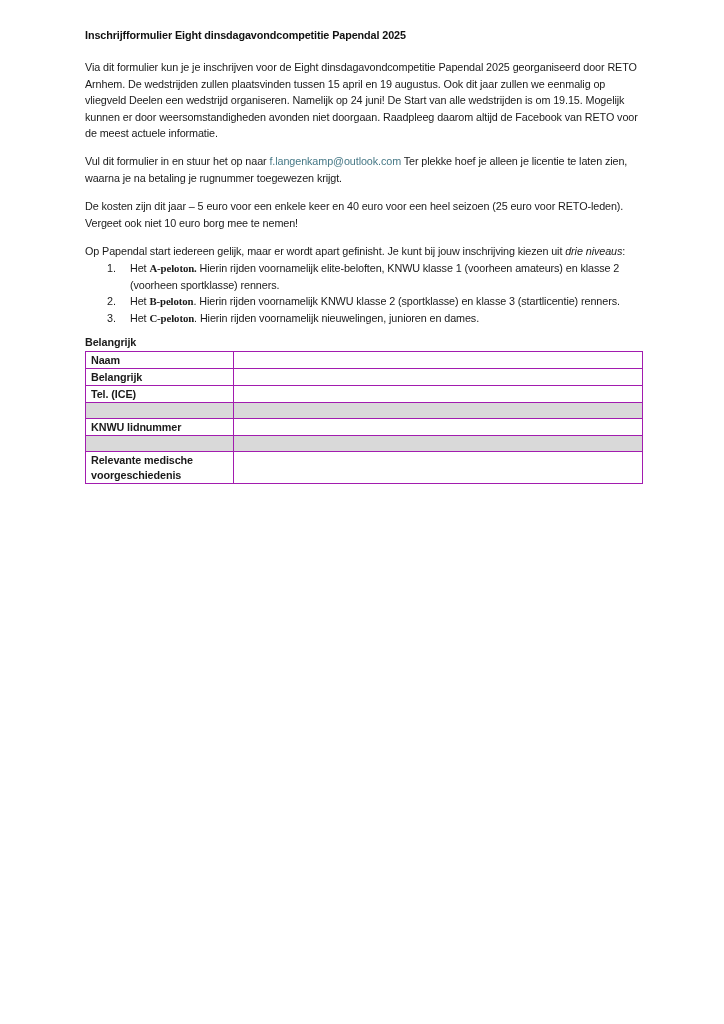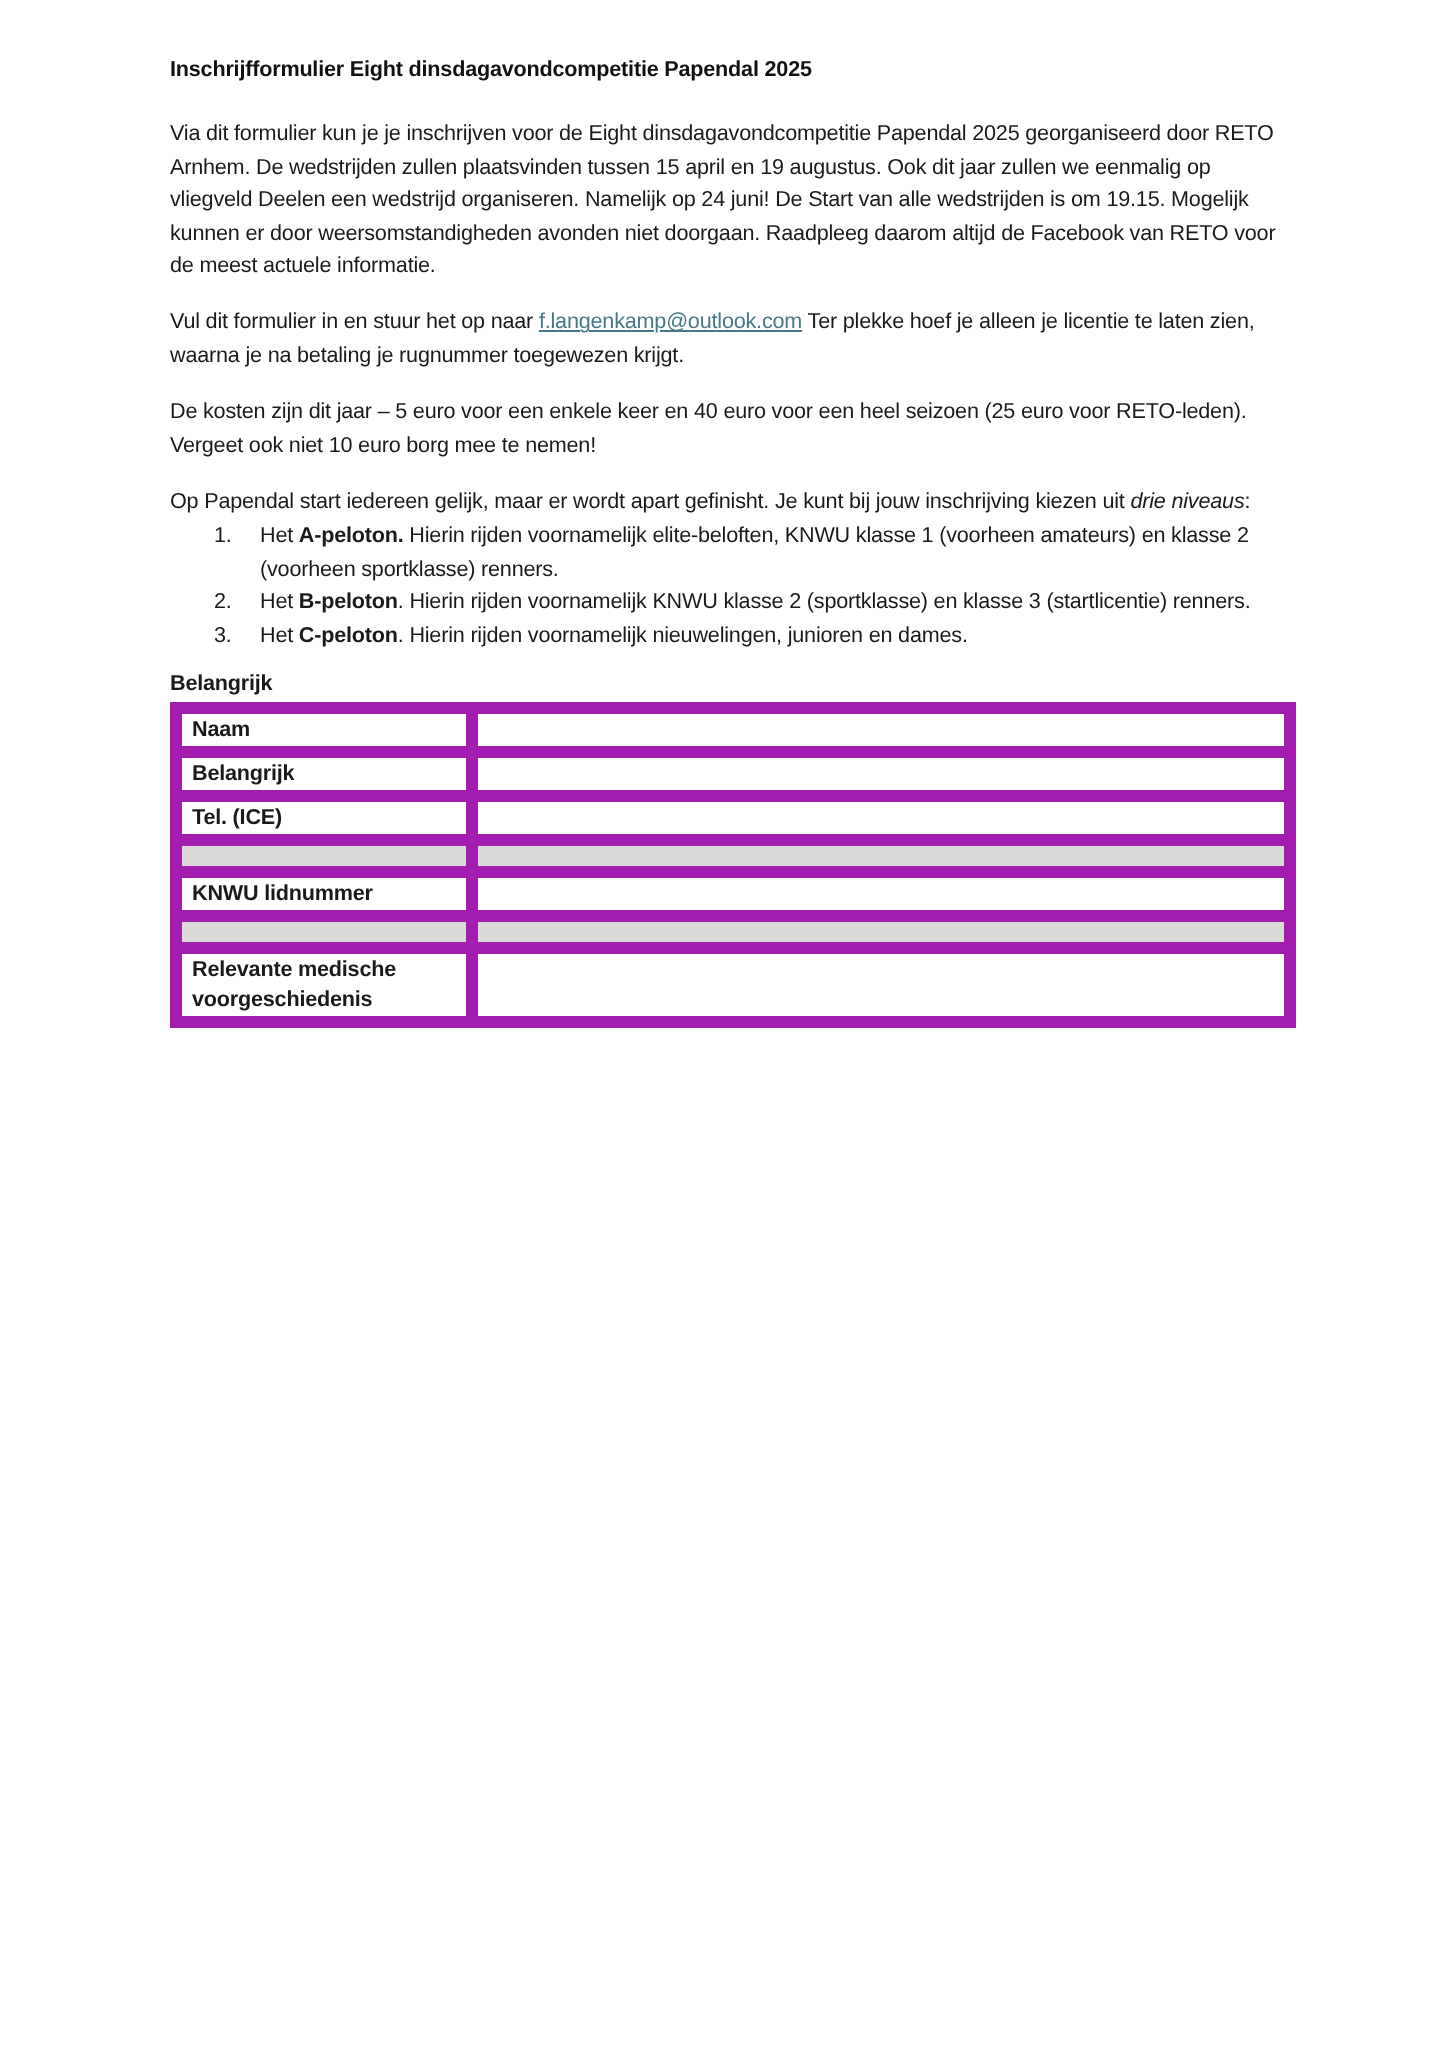--- a/index.html
+++ b/index.html
@@ -26,25 +26,24 @@
   .title {
     font-size: 10.8px;
     font-weight: bold;
     color: #111111;
     margin: 0 0 16px 0;
   }
   p { margin: 0 0 12px 0; }
   p.levels { margin-bottom: 1px; }
   a.email-link {
     color: #467886;
-    text-decoration: underline;
     cursor: pointer;
   }
   .italic { font-style: italic; }
-  b, .bold { font-weight: bold; }
+  b, .bold { font-weight: bold; font-family: Liberation Serif, serif; }
   ol.levels-list {
     list-style: none;
     margin: 0 0 8px 0;
     padding-left: 22px;
   }
   ol.levels-list li {
     display: flex;
   }
   ol.levels-list .num {
     flex: none;
@@ -58,21 +57,21 @@
     font-weight: bold;
     margin: 0;
   }
   p.important-body { margin-bottom: 13px; }
   table.reg-table {
     border-collapse: collapse;
     width: 557px;
     table-layout: fixed;
   }
   table.reg-table td {
-    border: 6px solid #a21caf;
+    border: 1px solid #a21caf;
     padding: 1px 5px;
     font-size: 10.8px;
     line-height: 14.2px;
     vertical-align: middle;
   }
   td.lbl { font-weight: bold; }
   col.c1 { width: 148px; }
   col.c2 { width: 409px; }
   tr.field-row td { height: 16px; }
   tr.spacer-row td { height: 16px; background: #d9d9d9; }

